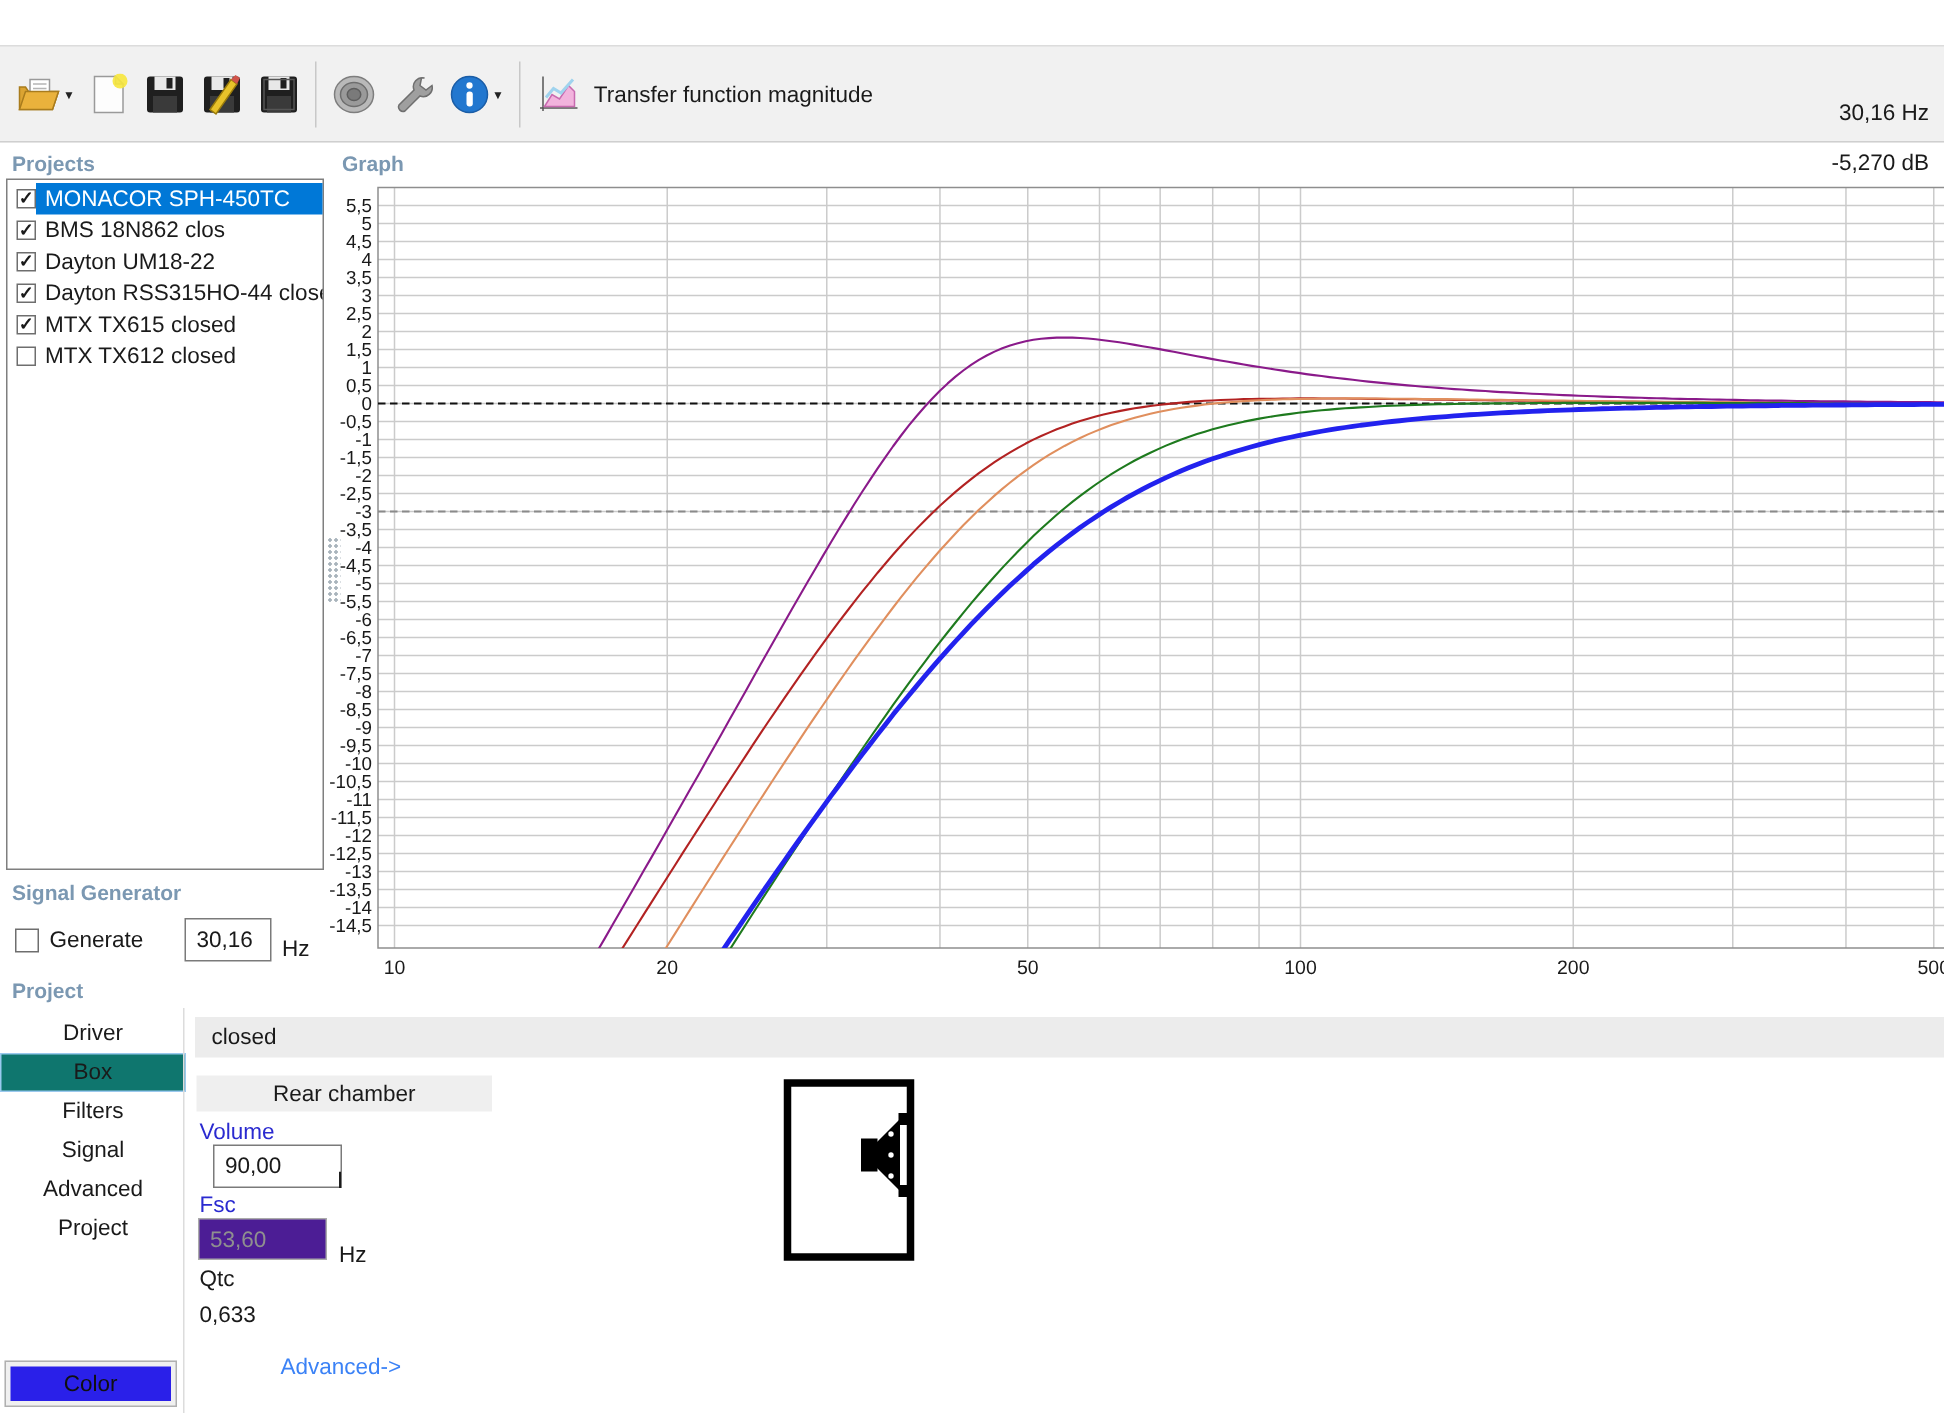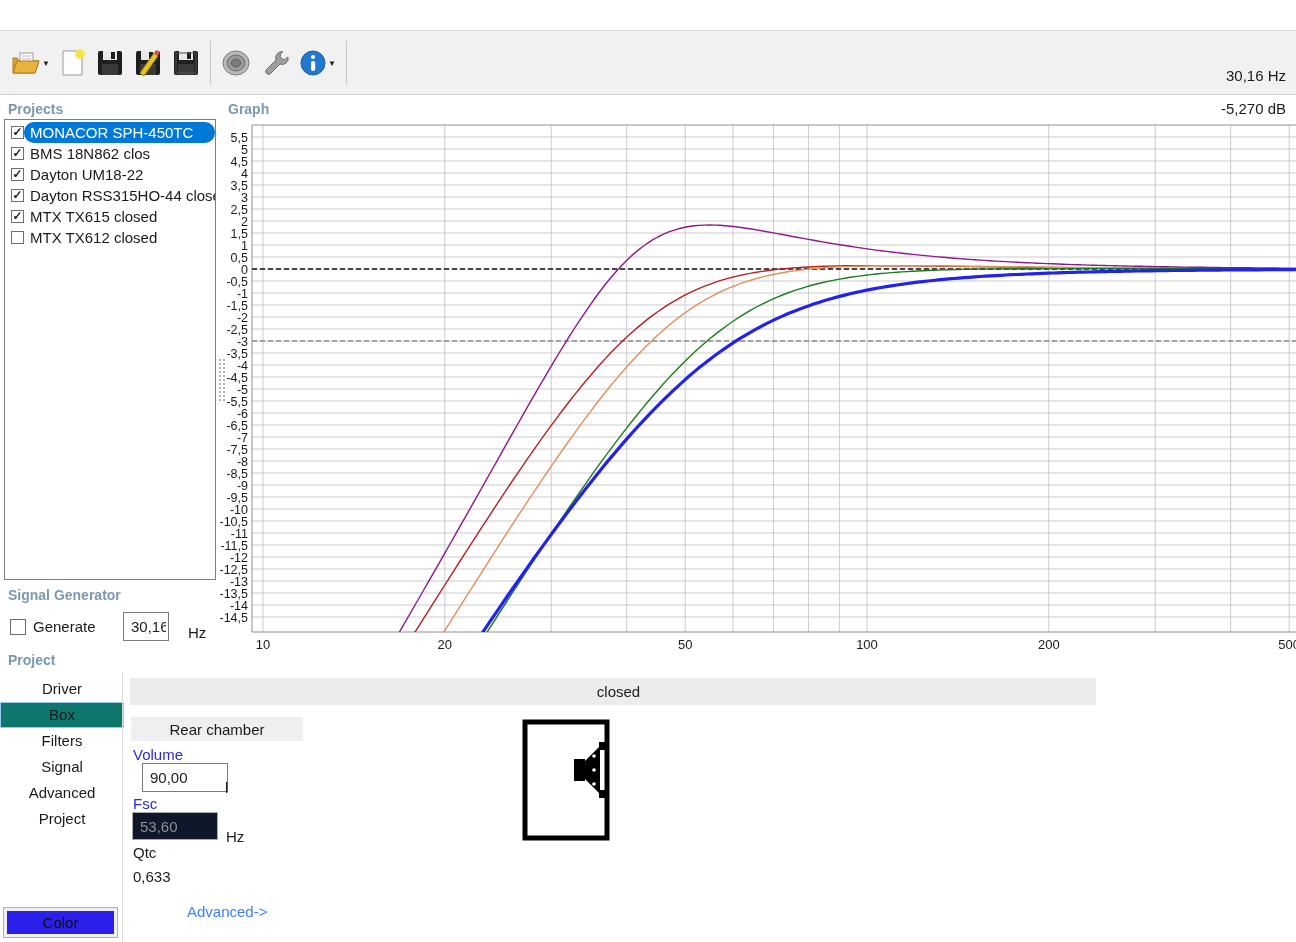--- a/index.html
+++ b/index.html
@@ -27,50 +27,50 @@
 
   
   .sec-h{position:absolute;font-size:14px;font-weight:bold;color:#7b98b2;}
 
   
   .listbox{position:absolute;left:4px;top:119px;width:212px;height:461px;background:#fff;border:1px solid #7f7f7f;padding-top:2px;}
   .lrow{display:flex;align-items:center;height:21px;}
   .cb{width:13px;height:13px;border:1px solid #6e6e6e;background:#fff;margin-left:6px;flex:0 0 13px;
       font-size:12px;line-height:11px;text-align:center;color:#1a1a1a;font-weight:bold;}
   .lrow .lbl{flex:1;font-size:15px;color:#1a1a1a;padding-left:6px;height:21px;line-height:21px;white-space:nowrap;overflow:hidden;}
-  .lrow .lbl.sel{background:#0078d7;color:#fff;border-radius:10px;}
+  .lrow .lbl.sel{background:#0078d7;color:#fff;}
 
   
   .grip{position:absolute;left:218px;top:358px;width:9px;height:44px;
         background-image:radial-gradient(#a9b4bc 1px, transparent 1.4px);background-size:4px 4px;}
 
   
   .gen-row{position:absolute;left:10px;top:618px;display:flex;align-items:center;}
   .cb2{width:16px;height:16px;border:1px solid #6e6e6e;background:#fff;}
   .gen-label{font-size:15px;color:#1a1a1a;margin-left:7px;}
-  .freq-input{position:absolute;left:123px;top:612px;width:46px;height:29px;border:1px solid #7a7a7a;font-size:15px;padding-left:7px;background:#fff;color:#1a1a1a;}
+  .freq-input{position:absolute;left:123px;top:612px;width:58px;height:29px;border:1px solid #7a7a7a;font-size:15px;padding-left:7px;background:#fff;color:#1a1a1a;}
   .freq-unit{position:absolute;left:188px;top:624px;font-size:15px;color:#1a1a1a;}
 
   
   .ptabs{position:absolute;left:0;top:676px;width:124px;}
   .ptab{height:26px;line-height:24px;text-align:center;font-size:15px;color:#1a1a1a;border:1px solid transparent;}
   .ptab.active{background:#0f766e;border:1px solid #9ac9ee;}
   .color-btn{position:absolute;left:3px;top:907px;width:115px;height:31px;border:1px solid #b0b0b0;background:#f0f0f0;padding:3px;}
   .color-fill{width:100%;height:100%;display:flex;align-items:center;justify-content:center;font-size:15px;color:#101010;}
 
   
   .vdiv{position:absolute;left:122px;top:672px;width:1px;height:270px;background:#dcdcdc;}
-  .closed-bar{position:absolute;left:130px;top:678px;width:966px;height:27px;background:#ececec;
-              font-size:15px;color:#1a1a1a;line-height:27px;padding-left:11px;text-align:center;}
-  .rear-btn{position:absolute;left:131px;top:717px;width:172px;height:24px;background:#efefef;
+  .closed-bar{position:absolute;left:130px;top:678px;width:1166px;height:27px;background:#ececec;
+              font-size:15px;color:#1a1a1a;line-height:27px;padding-left:11px;}
+  .rear-btn{position:absolute;left:131px;top:717px;width:197px;height:24px;background:#efefef;
             font-size:15px;color:#1a1a1a;display:flex;align-items:center;justify-content:center;}
   .f-label{position:absolute;font-size:15px;color:#2a2ad0;}
   .f-label-k{position:absolute;font-size:15px;color:#1a1a1a;}
   .vol-input{position:absolute;left:132px;top:763px;width:86px;height:29px;border:1px solid #7a7a7a;font-size:15px;padding-left:7px;background:#fff;color:#1a1a1a;margin-left:10px;}
-  .fsc-input{position:absolute;left:132px;top:812px;width:86px;height:28px;border:1px solid #ababab;font-size:15px;padding-left:7px;background:#0f172a;color:#8f8f8f;}
+  .fsc-input{position:absolute;left:132px;top:812px;width:86px;height:28px;border:1px solid #ababab;font-size:15px;padding-left:7px;background:#4c1d95;color:#8f8f8f;}
   .adv-link{position:absolute;left:187px;top:903px;font-size:15px;color:#3b82f6;text-align:right;}
   .box-diagram{position:absolute;left:521px;top:718px;}
 
   
   .plot-wrap{position:absolute;left:218px;top:118px;width:1078px;height:532px;}
   svg text{font-family:"Liberation Sans",sans-serif;}
 </style>
 </head>
 <body>
 
@@ -138,20 +138,29 @@
       </div>
       <div class="tb-btn">
         <svg width="28" height="28" viewBox="0 0 28 28">
           <circle cx="14" cy="14" r="12" fill="#2277cf" stroke="#1b5da6"></circle>
           <circle cx="14" cy="8" r="2.1" fill="#fff"></circle>
           <rect x="12" y="12" width="4.2" height="10" rx="2" fill="#fff"></rect>
         </svg>
         <span class="tb-caret">▼</span>
       </div>
       <div class="tb-sep"></div>
+      <div class="graph-type">
+        <svg width="28" height="28" viewBox="0 0 28 28">
+          <line x1="4" y1="2" x2="4" y2="25" stroke="#555"></line>
+          <line x1="2" y1="23" x2="27" y2="23" stroke="#555"></line>
+          <path d="M5 22 L10 14 L15 17 L21 8 L25 12 L25 22 Z" fill="#f2b3dd" stroke="#c86ab0"></path>
+          <path d="M6 16 L11 10 L16 13 L24 4" fill="none" stroke="#9fd3ee" stroke-width="2"></path>
+        </svg>
+        <span class="graph-type-label">Transfer function magnitude</span>
+      </div>
     </div>
     <div class="readout-freq">30,16 Hz</div>
     <div class="readout-db">-5,270 dB</div>
   </div>
 
   <div class="sec-h" style="left:8px;top:101px;">Projects</div>
 
   <div class="listbox">
     <div class="lrow">
       <span class="cb">✓</span>

